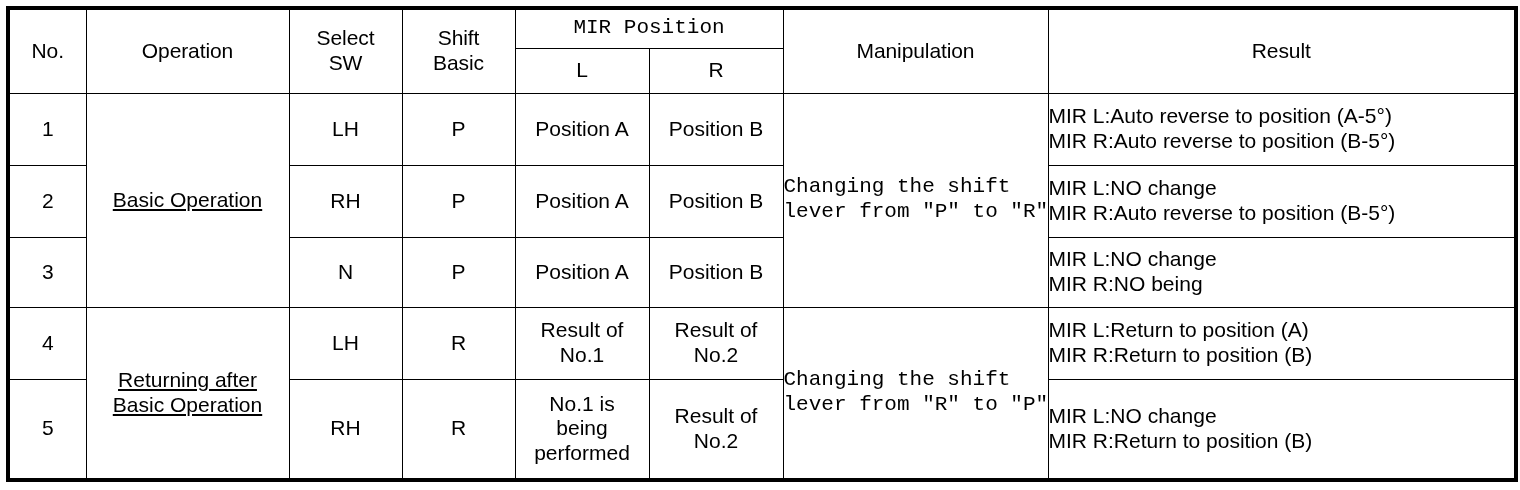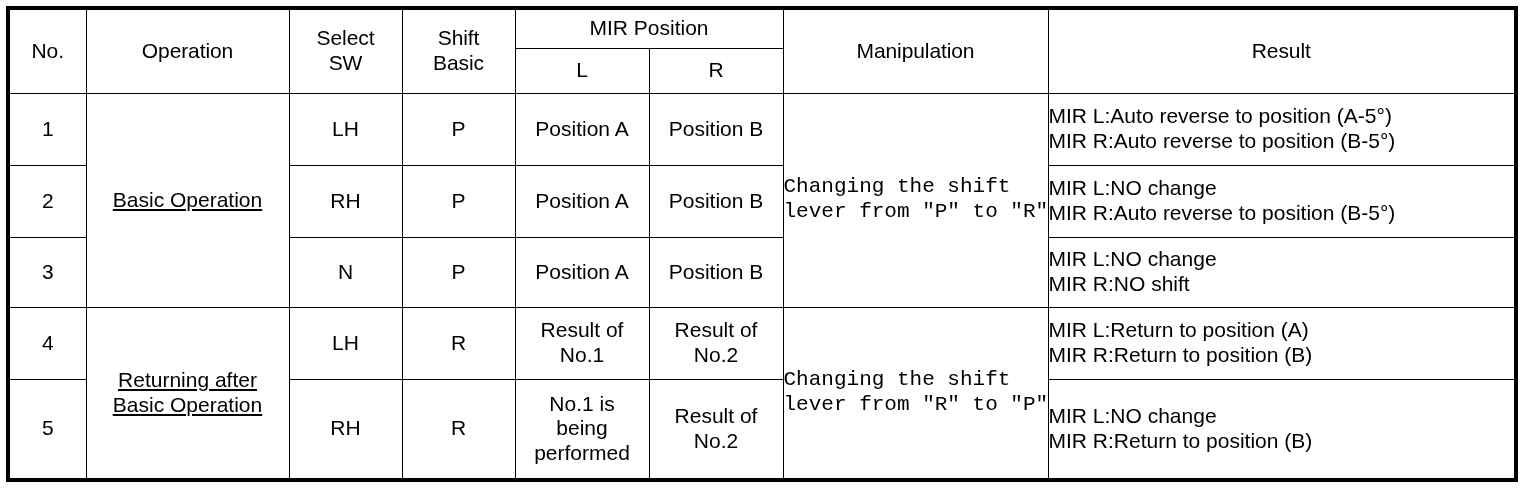--- a/index.html
+++ b/index.html
@@ -49,20 +49,21 @@
     font-size: 22.5px;
     text-align: center;
     vertical-align: middle;
     letter-spacing: -0.1px;
   }
   .hdr-sub {
     font-weight: bold;
     font-size: 22.5px;
     text-align: center;
     vertical-align: middle;
+    font-family: Liberation Mono, monospace;
   }
   .hdr-l-r {
     font-weight: normal;
     font-size: 22px;
     text-align: center;
     vertical-align: middle;
   }
 
   .c-center {
     text-align: center;
@@ -169,21 +170,21 @@
       </tr>
 
       <tr style="height:70px;">
         <td class="c-center no-cell">3</td>
         <td class="c-center sw-cell">N</td>
         <td class="c-center sw-cell">P</td>
         <td class="c-center pos-cell">Position A</td>
         <td class="c-center pos-cell">Position B</td>
         <td class="result-cell">
           <span class="line">MIR L:NO change</span>
-          <span class="line">MIR R:NO shift</span>
+          <span class="line">MIR R:NO being</span>
         </td>
       </tr>
 
       <tr style="height:72px;">
         <td class="c-center no-cell">4</td>
         <td class="c-center op-cell" rowspan="2">
           <span class="line">Returning after</span>
           <span class="line">Basic Operation</span>
         </td>
         <td class="c-center sw-cell">LH</td>

